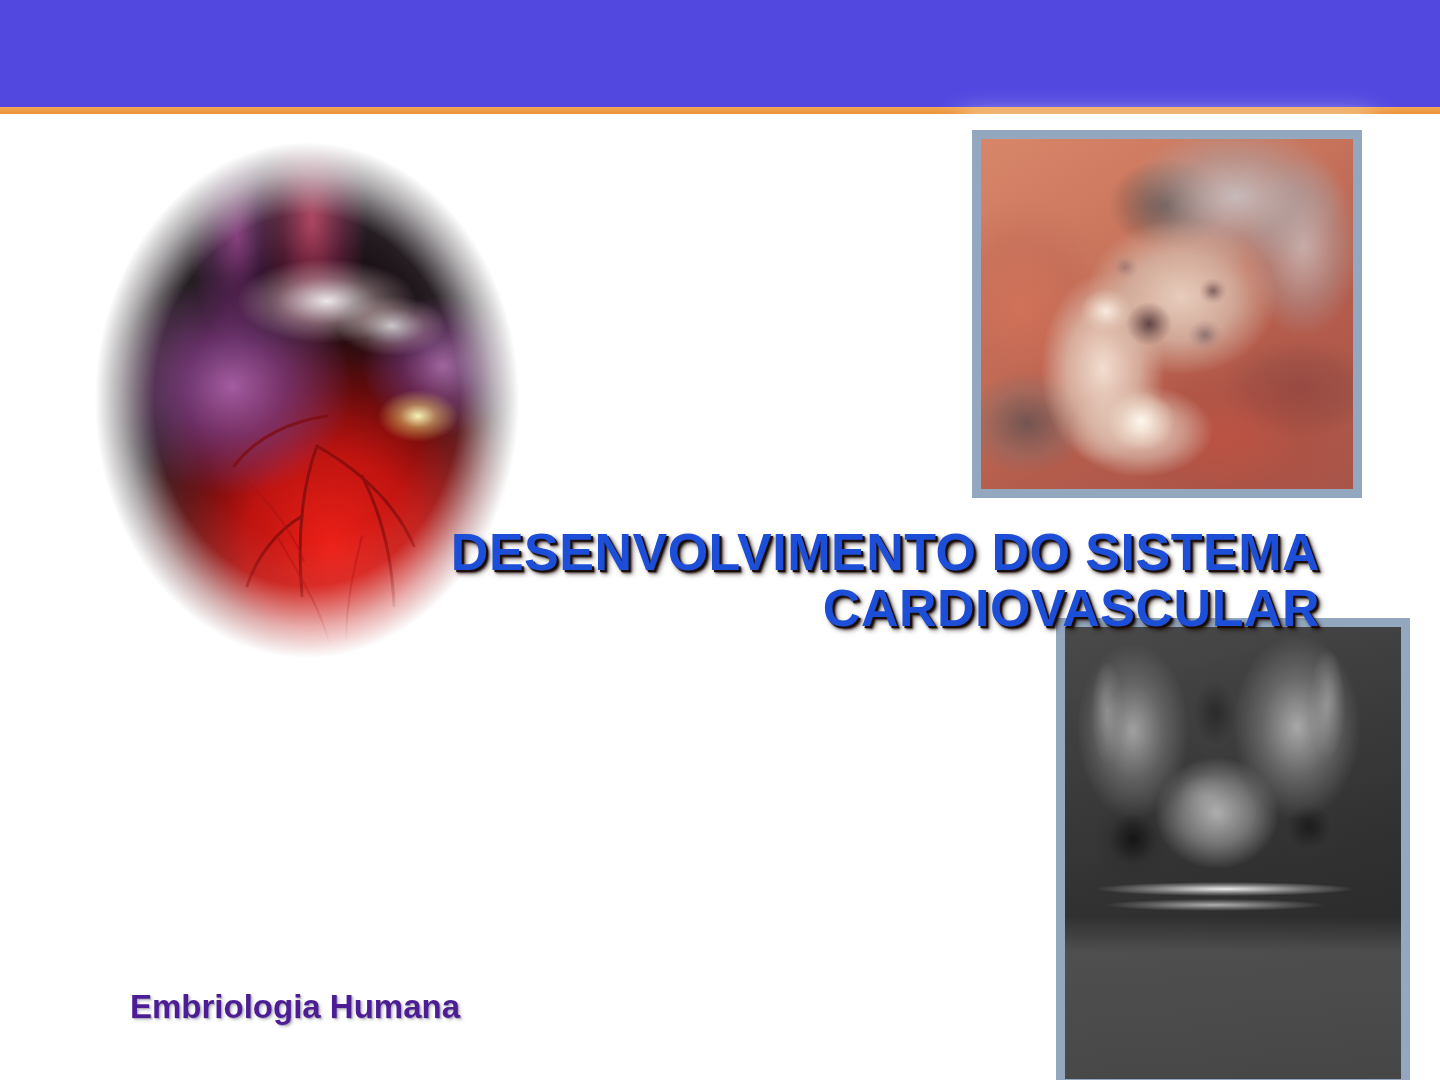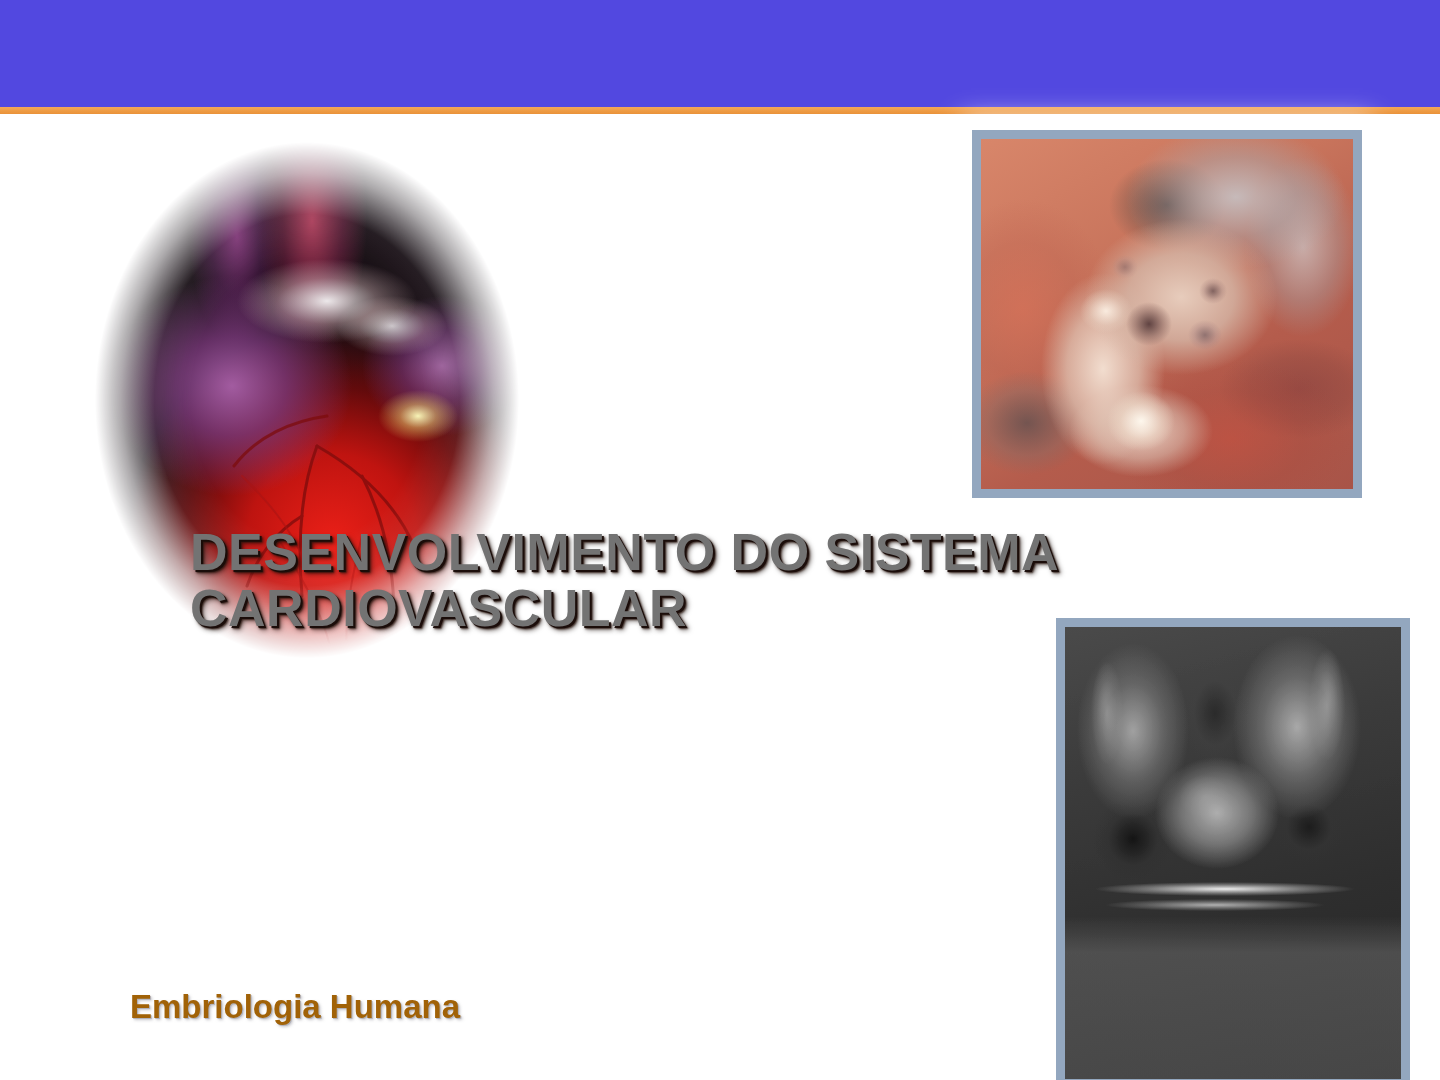--- a/index.html
+++ b/index.html
@@ -165,44 +165,44 @@
       linear-gradient(165deg, #4e4e4e 0%, #404040 30%, #343434 62%, #2a2a2a 100%);
     filter: grayscale(1) contrast(1.08);
   }
 
   
   .title {
     position: absolute;
     left: 190px;
     top: 524px;
     width: 1130px;
-    text-align: left;
+    text-align: right;
     font-family: "Liberation Sans", sans-serif;
     font-weight: bold;
     font-size: 52px;
     line-height: 56px;
     letter-spacing: 0.5px;
-    color: #737373;
+    color: #1d4ed8;
     text-shadow:
       2px 2px 0 rgba(25,12,8,0.95),
       3px 3px 2px rgba(40,20,12,0.8),
       4px 4px 5px rgba(20,10,6,0.55);
     white-space: pre-line;
   }
 
   
   .subtitle {
     position: absolute;
     left: 130px;
     top: 988px;
     font-family: "Liberation Sans", sans-serif;
     font-weight: bold;
     font-size: 33px;
     line-height: 38px;
-    color: #a16207;
+    color: #4c1d95;
     text-shadow: 1px 1px 0 rgba(170,170,180,0.8), 2px 2px 3px rgba(140,140,150,0.5);
   }
 </style>
 </head>
 <body>
 
 <div id="slide">
 
   <div class="header-band"></div>
   <div class="header-rule"></div>

